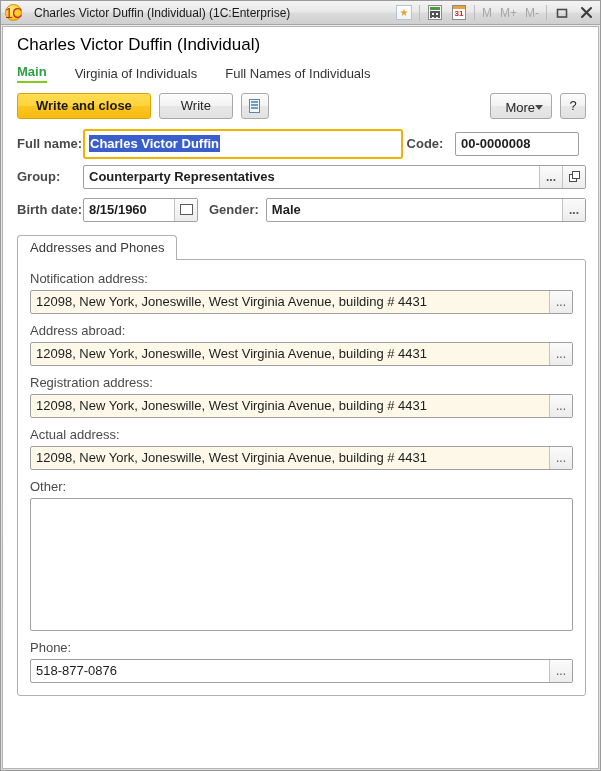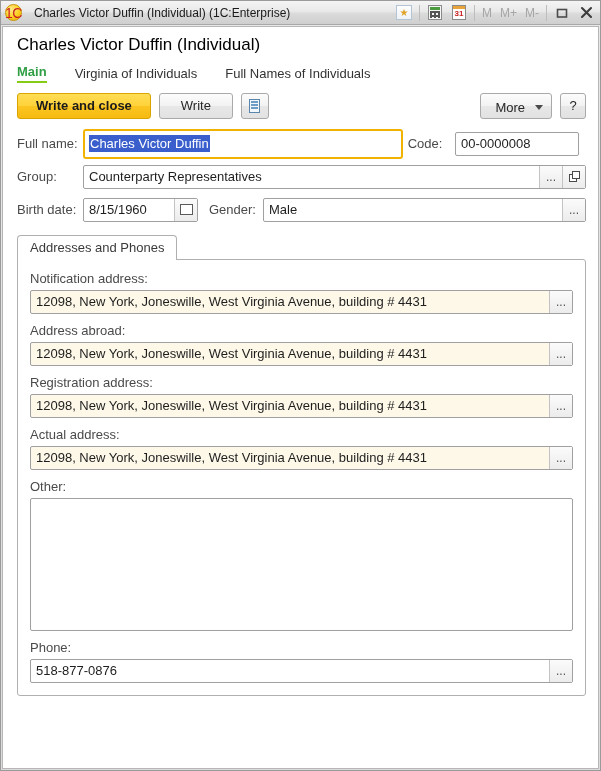--- a/index.html
+++ b/index.html
@@ -208,32 +208,33 @@
     box-sizing: border-box;
     padding: 1px;
     display: flex; flex-direction: column; gap: 1px;
   }
   .ico-list i {
     display: block;
     height: 2px;
     background: #6d9cc4;
   }
   .cmd-spacer { flex: 1 1 auto; }
-  .btn-more { padding: 4px 8px 0 14px; gap: 10px; }
+  .btn-more { padding: 4px 8px 0 14px; }
   .caret {
     width: 0; height: 0;
     border-left: 4px solid transparent;
     border-right: 4px solid transparent;
     border-top: 5px solid #4a4a4a;
   }
   .btn-help { width: 26px; padding: 0; }
 
   
   .form {
     padding: 10px 12px 0 14px;
+    font-weight: bold;
   }
   .row {
     display: flex;
     align-items: center;
     margin-bottom: 9px;
   }
   .lbl {
     font-size: 13px;
     color: #4a4a4a;
     white-space: nowrap;

